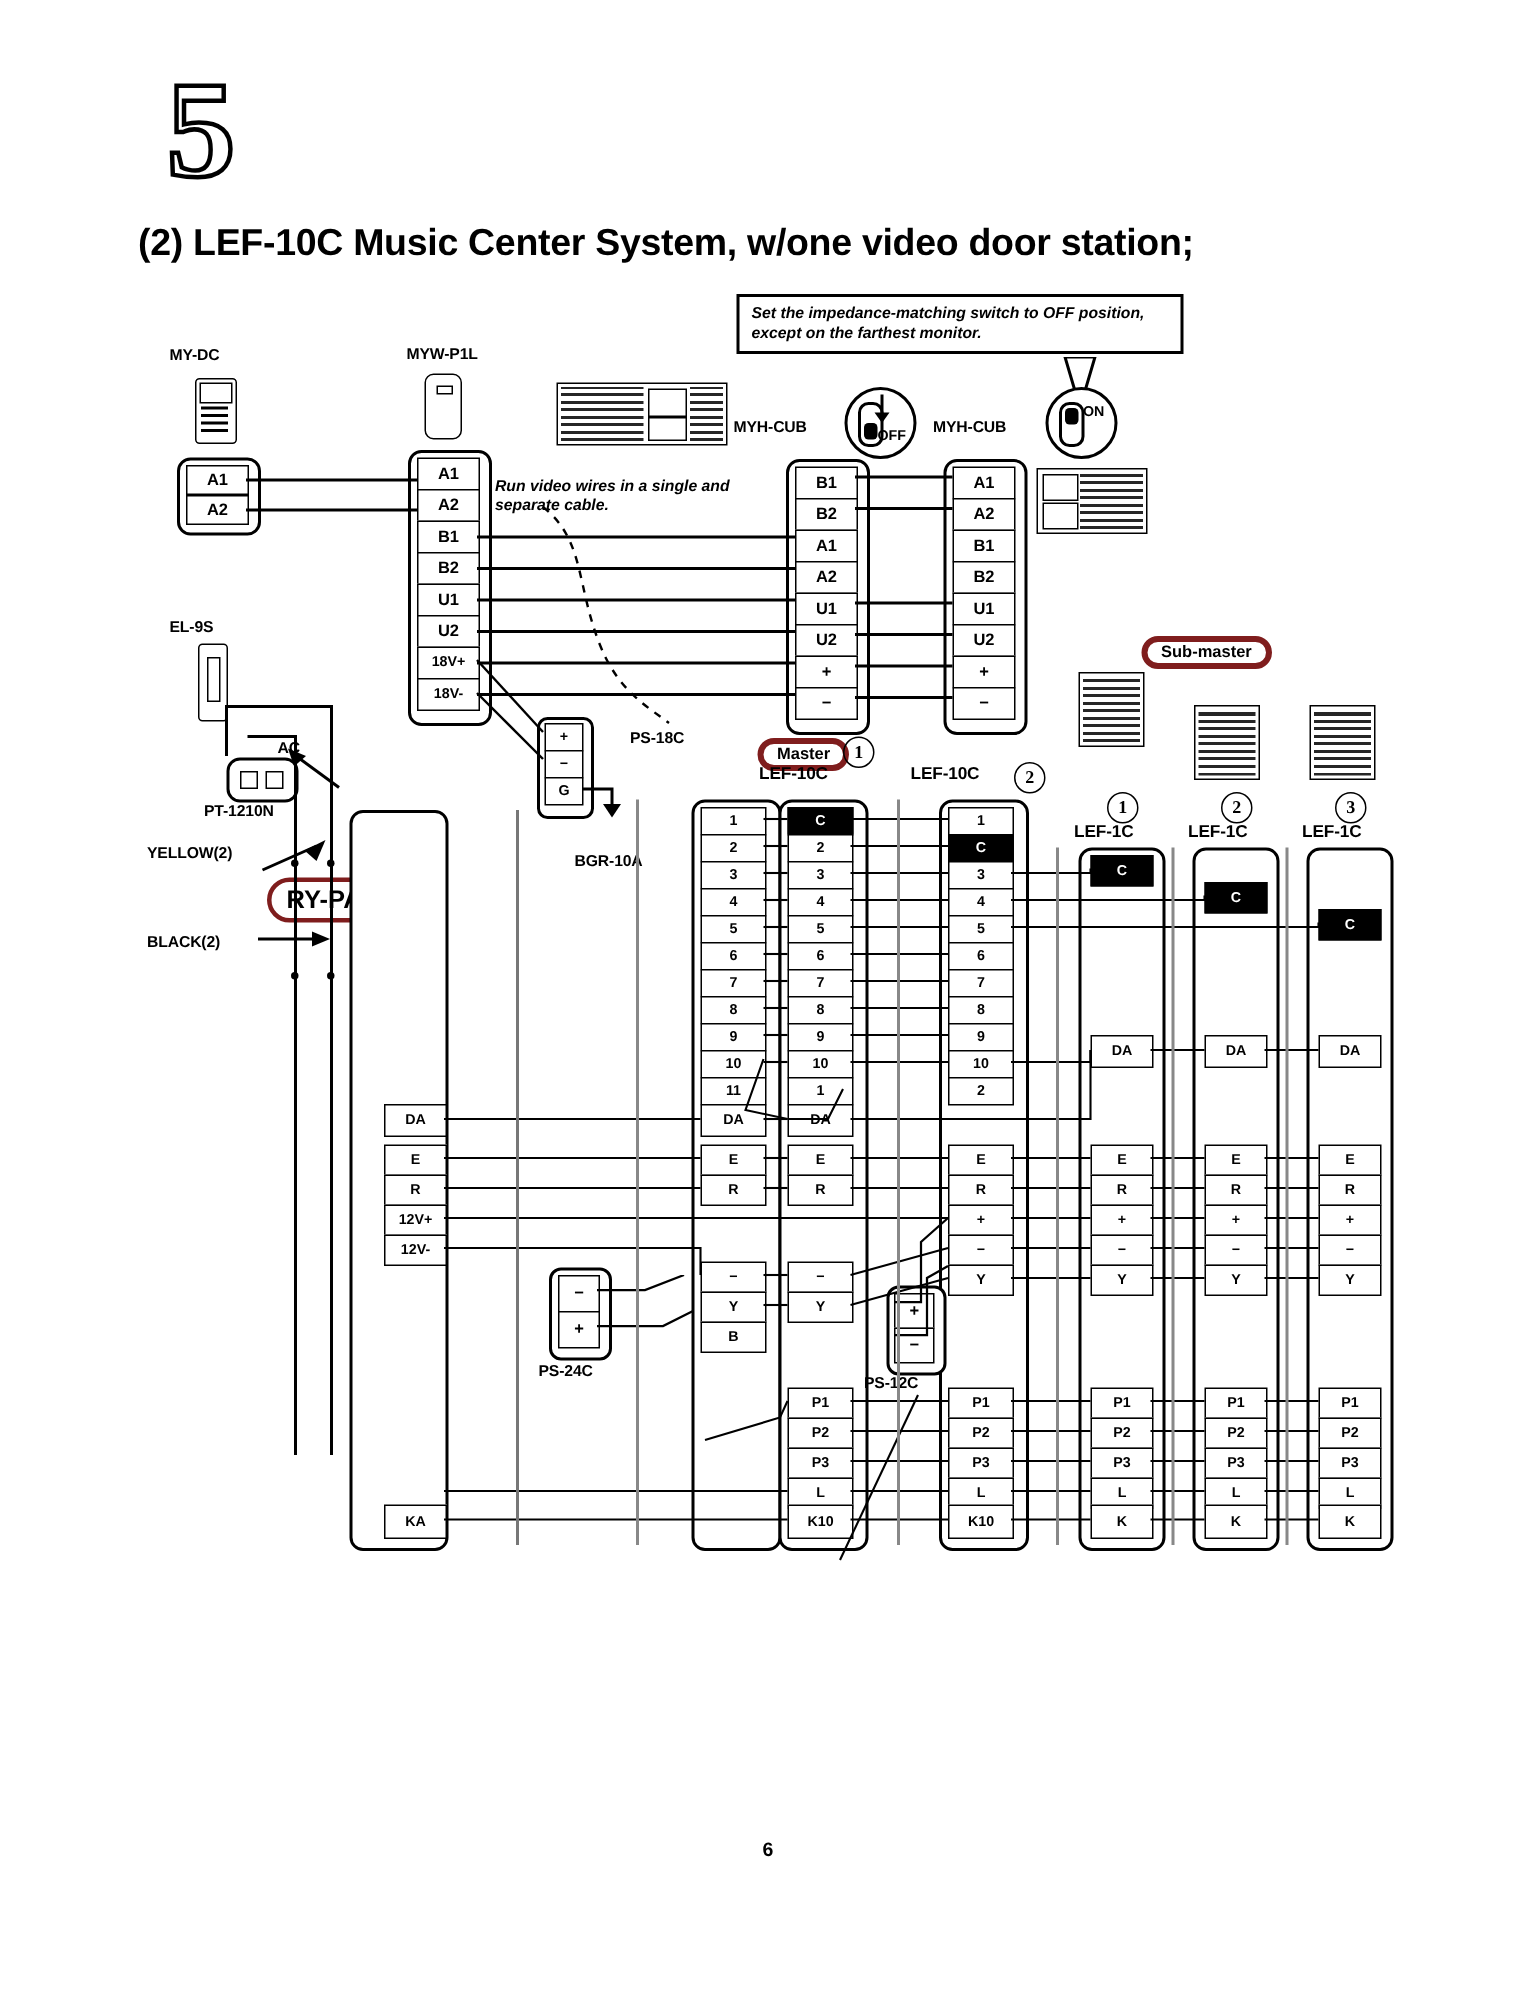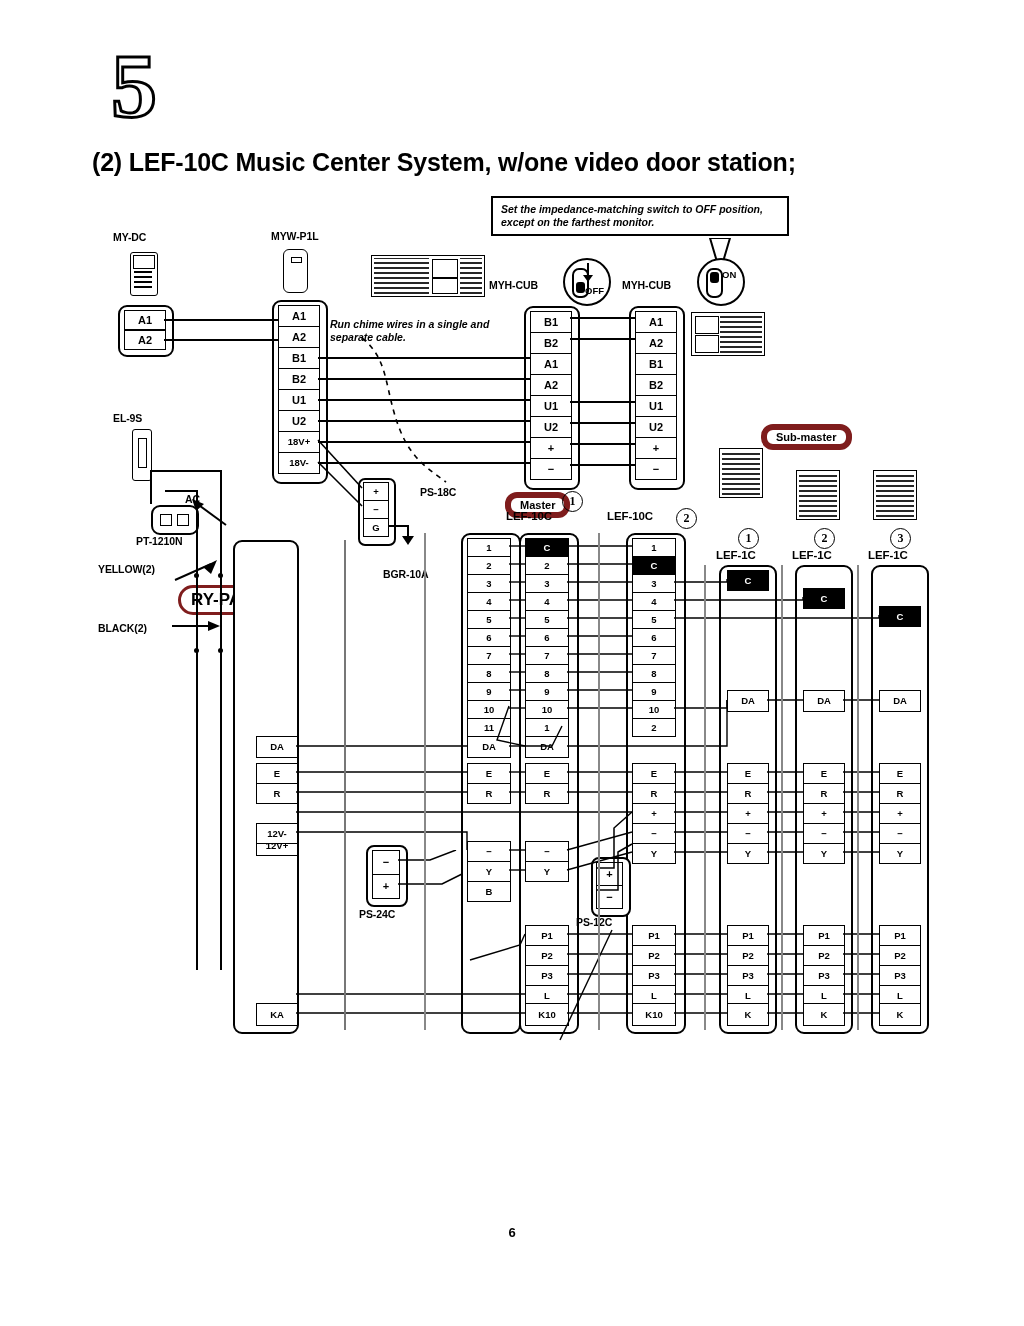--- a/index.html
+++ b/index.html
@@ -43,21 +43,21 @@
   
   .w{position:absolute;background:#000;}
   .wh{height:1.5px;}
   .wv{width:1.5px;}
   .wdot{position:absolute;width:5px;height:5px;border-radius:50%;background:#000;}
 
   
   .note{position:absolute;border:2px solid #000;background:#fff;padding:5px 8px;}
 
   
-  .pill{position:absolute;border:6px solid #7f1d1d;border-radius:12px;background:#fff;
+  .pill{position:absolute;border:4px solid #7f1d1d;border-radius:12px;background:#fff;
      font-size:11px;font-weight:bold;padding:1px 9px;text-align:center;white-space:nowrap;}
   .pill.big{font-size:17px;border-width:3px;border-radius:16px;padding:2px 10px;}
 
   
   .cnum{position:absolute;width:19px;height:19px;border:1.6px solid #000;border-radius:50%;
      font-size:12px;font-weight:bold;display:flex;align-items:center;justify-content:center;
      font-family:"Liberation Serif",serif;}
 
   
   .swc{position:absolute;width:44px;height:44px;border:2px solid #000;border-radius:50%;
@@ -124,21 +124,21 @@
   <div class="term" style="left:278px;top:347px;width:40px;height:20px;">B1</div>
   <div class="term" style="left:278px;top:368px;width:40px;height:20px;">B2</div>
   <div class="term" style="left:278px;top:389px;width:40px;height:20px;">U1</div>
   <div class="term" style="left:278px;top:410px;width:40px;height:20px;">U2</div>
   <div class="term sm" style="left:278px;top:431px;width:40px;height:20px;">18V+</div>
   <div class="term sm" style="left:278px;top:452px;width:40px;height:20px;">18V-</div>
 
   <div class="w wh" style="left:164px;top:319px;width:114px;"></div>
   <div class="w wh" style="left:164px;top:339px;width:114px;"></div>
 
-  <div class="ital" style="position:absolute;left:330px;top:318px;width:190px;">Run chime wires in a single and separate cable.</div>
+  <div class="ital" style="position:absolute;left:330px;top:318px;width:190px;">Run video wires in a single and separate cable.</div>
 
   <svg style="position:absolute;left:350px;top:330px;width:230px;height:160px">
     <path d="M12 8 C 40 30, 34 60, 50 100 C 62 130, 80 140, 96 152" fill="none" stroke="#000" stroke-width="1.6" stroke-dasharray="5 5"></path>
   </svg>
 
   <div class="dev" style="left:371px;top:255px;width:112px;height:40px;">
     <div class="bars" style="right:55px;"></div>
     <div class="scr" style="left:60px;top:3px;width:24px;height:17px;"></div>
     <div class="scr" style="left:60px;top:22px;width:24px;height:14px;"></div>
     <div class="bars" style="left:88px;right:2px;"></div>
@@ -267,21 +267,21 @@
       <div class="bars"></div>
     </div>
   <div class="dev" style="left:873px;top:470px;width:42px;height:48px;">
       <div class="bars"></div>
     </div>
 
   <div class="block" style="left:233px;top:540px;width:62px;height:490px;"></div>
   <div class="term sm" style="left:256px;top:736px;width:40px;height:20px;">DA</div>
   <div class="term sm" style="left:256px;top:763px;width:40px;height:19px;">E</div>
   <div class="term sm" style="left:256px;top:783px;width:40px;height:19px;">R</div>
-  <div class="term sm" style="left:256px;top:835px;width:40px;height:19px;">12V+</div>
+  <div class="term sm" style="left:256px;top:803px;width:40px;height:19px;">12V+</div>
   <div class="term sm" style="left:256px;top:823px;width:40px;height:19px;">12V-</div>
   <div class="term sm" style="left:256px;top:1003px;width:40px;height:21px;">KA</div>
 
   <div class="lbl" style="left:383px;top:568px;">BGR-10A</div>
   <div class="block" style="left:461px;top:533px;width:56px;height:497px;"></div>
   <div class="term sm" style="left:467px;top:538px;width:42px;height:17px;">1</div>
   <div class="term sm" style="left:467px;top:556px;width:42px;height:17px;">2</div>
   <div class="term sm" style="left:467px;top:574px;width:42px;height:17px;">3</div>
   <div class="term sm" style="left:467px;top:592px;width:42px;height:17px;">4</div>
   <div class="term sm" style="left:467px;top:610px;width:42px;height:17px;">5</div>

